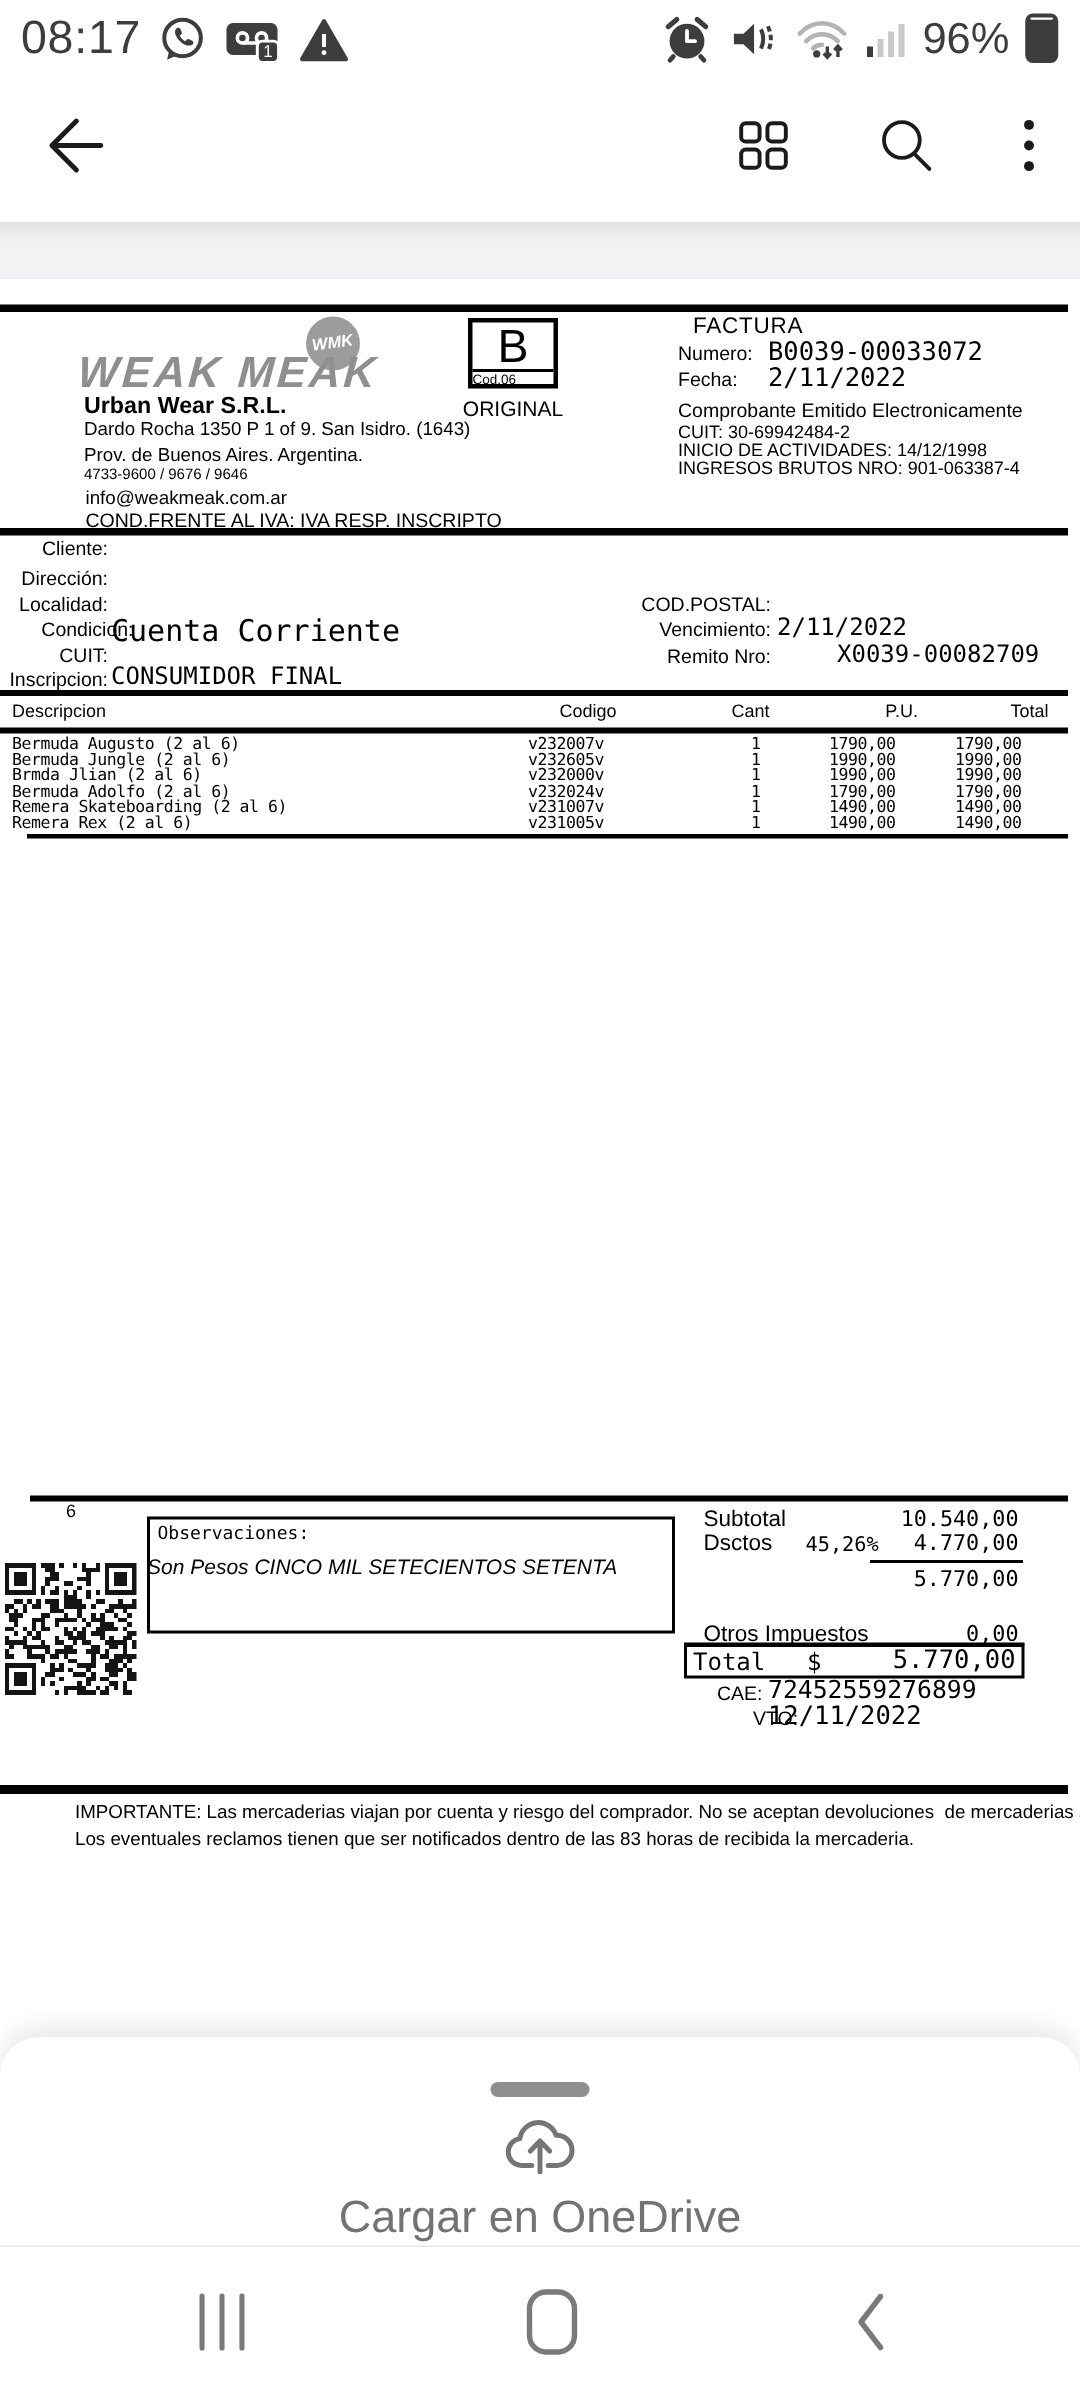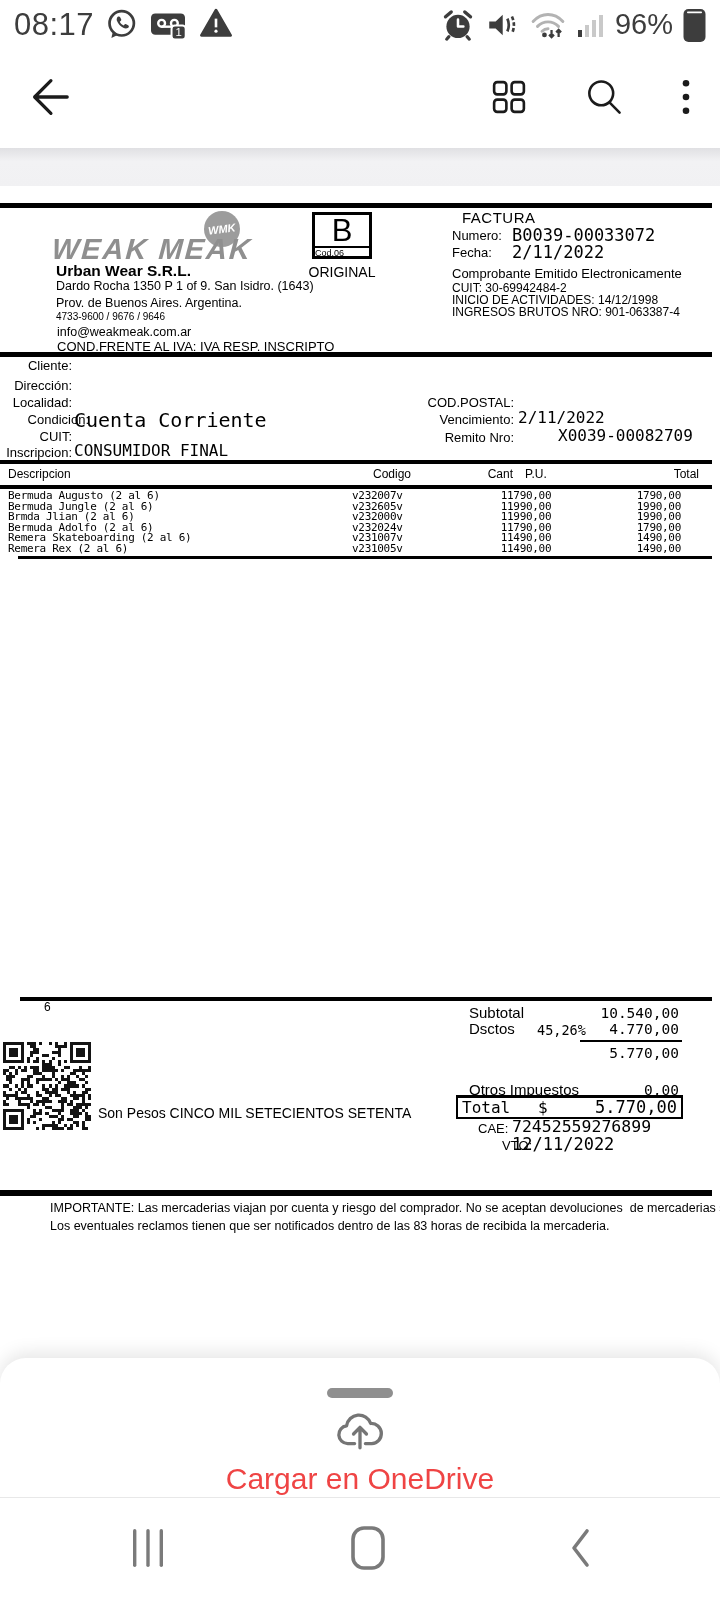--- a/index.html
+++ b/index.html
@@ -7,21 +7,21 @@
           font-family:"Liberation Sans",sans-serif;color:#000;}
   .abs{position:absolute;white-space:pre;}
   .sans{font-family:"Liberation Sans",sans-serif;}
   .mono{font-family:"DejaVu Sans Mono",monospace;}
   .hline{position:absolute;left:0;right:8px;background:#000;}
   .rt{text-align:right;}
 
   
   .statusbar{position:absolute;top:0;left:0;right:0;height:48px;display:flex;align-items:center;
              justify-content:space-between;padding:2px 14px 0 14px;box-sizing:border-box;color:#3d3d3d;}
-  .sb-group{display:flex;align-items:flex-start;gap:10px;}
+  .sb-group{display:flex;align-items:flex-end;gap:10px;}
   .sb-time{font-size:31px;letter-spacing:.5px;}
   .sb-batt{font-size:29px;}
   .statusbar svg{display:block;}
 
   
   .toolbar{position:absolute;top:60px;left:0;right:0;height:76px;display:flex;align-items:center;
            padding:0 26px;box-sizing:border-box;background:#fff;}
   .tb-spacer{flex:1;}
   .tb-btn{background:none;border:none;padding:0;margin:0;display:flex;align-items:center;cursor:pointer;}
   .tb-btn + .tb-btn{margin-left:52px;}
@@ -41,21 +41,21 @@
   .bbox{position:absolute;left:312px;top:212px;width:60px;height:47px;border:3px solid #000;
         box-sizing:border-box;display:flex;flex-direction:column;}
   .bbox .b-letter{flex:1;display:flex;align-items:center;justify-content:center;font-size:31px;line-height:1;}
   .bbox .b-code{border-top:2px solid #000;font-size:9px;text-align:left;line-height:11px;height:12px;}
 
   
   .t-row{display:flex;box-sizing:border-box;padding-left:8px;}
   .t-desc{width:344px;}
   .t-cod{width:80px;}
   .t-cant{width:75px;text-align:right;}
-  .t-pu{width:90px;text-align:left;}
+  .t-pu{width:90px;text-align:right;}
   .t-tot{width:84px;text-align:right;}
   .t-head{font-size:12px;}
   .t-head .t-cod{text-align:center;padding-right:18px;}
   .t-head .t-cant{padding-right:12px;box-sizing:border-box;}
   .t-head .t-pu{padding-right:3px;box-sizing:border-box;}
   .items .t-row{font-family:"DejaVu Sans Mono",monospace;font-size:11px;height:10.6px;line-height:10.6px;
                 letter-spacing:-.3px;white-space:pre;}
 
   .obs-box{position:absolute;left:98px;top:1011px;width:352px;height:78px;border:2px solid #000;
            box-sizing:border-box;}
@@ -64,21 +64,21 @@
   .total-box{position:absolute;left:456px;top:1096px;width:227px;height:23px;border:2px solid #000;
              box-sizing:border-box;}
 
   
   .sheet{position:absolute;left:0;right:0;top:1358px;height:242px;background:#fff;
          border-radius:26px 26px 0 0;box-shadow:0 -5px 18px rgba(0,0,0,.10);}
   .handle{position:absolute;top:30px;left:50%;transform:translateX(-50%);width:66px;height:10px;
           border-radius:5px;background:#8f8f8f;border:none;padding:0;cursor:grab;}
   .sheet-action{position:absolute;top:48px;left:0;right:0;display:flex;flex-direction:column;
                 align-items:center;gap:8px;background:none;border:none;cursor:pointer;}
-  .sheet-action .lbl{font-size:30px;color:#ef4444;font-family:"Liberation Sans",sans-serif;}
+  .sheet-action .lbl{font-size:30px;color:#737373;font-family:"Liberation Sans",sans-serif;}
 
   .nav-divider{position:absolute;top:1497px;left:0;right:0;height:1px;background:#e8e8e8;}
   .navbar{position:absolute;left:0;right:0;top:1498px;height:102px;display:flex;align-items:center;
           justify-content:space-between;padding:0 128px;box-sizing:border-box;background:transparent;}
   .nav-btn{background:none;border:none;padding:0;display:flex;align-items:center;cursor:pointer;}
 </style>
 </head>
 <body>
 
 <div id="screen">
@@ -301,20 +301,23 @@
           <span class="t-cant">1</span>
           <span class="t-pu">1490,00</span>
           <span class="t-tot">1490,00</span>
         </div>
       </div>
     <div class="hline" style="top:556px;height:3px;left:18px;"></div>
 
     <div class="hline" style="top:997px;height:4px;left:20px;"></div>
     <div class="abs sans" style="left:44px;top:1000px;font-size:12px;">6</div>
 
+    <div class="obs-box">
+      <span class="mono">Observaciones:</span>
+    </div>
 
     <svg id="qr" style="position:absolute;left:3px;top:1042px;" width="88" height="88" viewBox="0 0 29 29" shape-rendering="crispEdges">
         <rect x="0" y="0" width="29" height="29" fill="#ffffff"></rect>
         <rect x="0" y="0" width="1" height="1" fill="#141414"></rect>
         <rect x="1" y="0" width="1" height="1" fill="#141414"></rect>
         <rect x="2" y="0" width="1" height="1" fill="#141414"></rect>
         <rect x="3" y="0" width="1" height="1" fill="#141414"></rect>
         <rect x="4" y="0" width="1" height="1" fill="#141414"></rect>
         <rect x="5" y="0" width="1" height="1" fill="#141414"></rect>
         <rect x="6" y="0" width="1" height="1" fill="#141414"></rect>
@@ -699,21 +702,21 @@
         <rect x="16" y="28" width="1" height="1" fill="#141414"></rect>
         <rect x="17" y="28" width="1" height="1" fill="#141414"></rect>
         <rect x="18" y="28" width="1" height="1" fill="#141414"></rect>
         <rect x="19" y="28" width="1" height="1" fill="#141414"></rect>
         <rect x="21" y="28" width="1" height="1" fill="#141414"></rect>
         <rect x="22" y="28" width="1" height="1" fill="#141414"></rect>
         <rect x="26" y="28" width="1" height="1" fill="#141414"></rect>
         <rect x="27" y="28" width="1" height="1" fill="#141414"></rect>
       </svg>
 
-    <div class="abs sans" style="left:98px;top:1105px;font-size:14px;">Son Pesos CINCO MIL SETECIENTOS SETENTA</div>
+    <div class="abs sans" style="left:98px;top:1036px;font-size:14px;font-style:italic;">Son Pesos CINCO MIL SETECIENTOS SETENTA</div>
 
     <div class="abs sans" style="left:469px;top:1004px;font-size:15px;">Subtotal</div>
     <div class="abs mono rt" style="left:540px;top:1005px;width:139px;font-size:14.5px;">10.540,00</div>
     <div class="abs sans" style="left:469px;top:1020px;font-size:15px;">Dsctos</div>
     <div class="abs mono" style="left:537px;top:1022px;font-size:13.5px;">45,26%</div>
     <div class="abs mono rt" style="left:540px;top:1021px;width:139px;font-size:14.5px;">4.770,00</div>
     <div class="abs" style="left:580px;top:1040px;width:102px;height:2px;background:#000;"></div>
     <div class="abs mono rt" style="left:540px;top:1045px;width:139px;font-size:14.5px;">5.770,00</div>
 
     <div class="abs sans" style="left:469px;top:1081px;font-size:15px;">Otros Impuestos</div>

